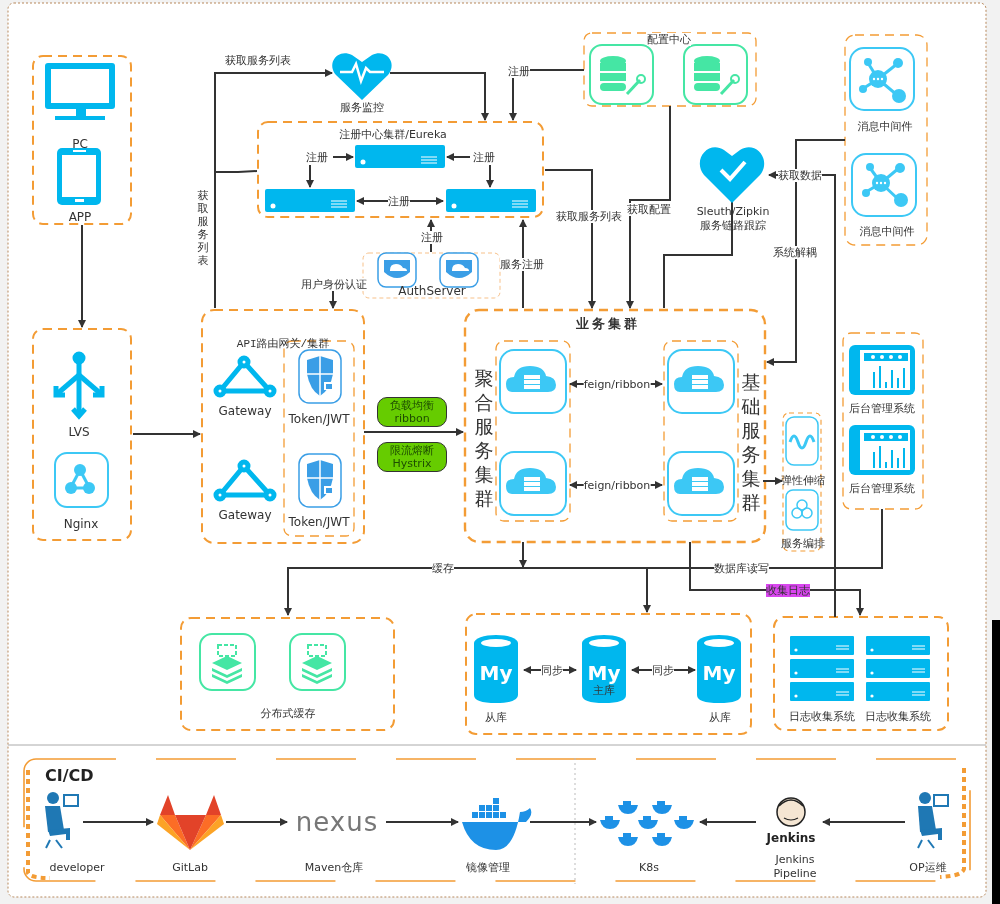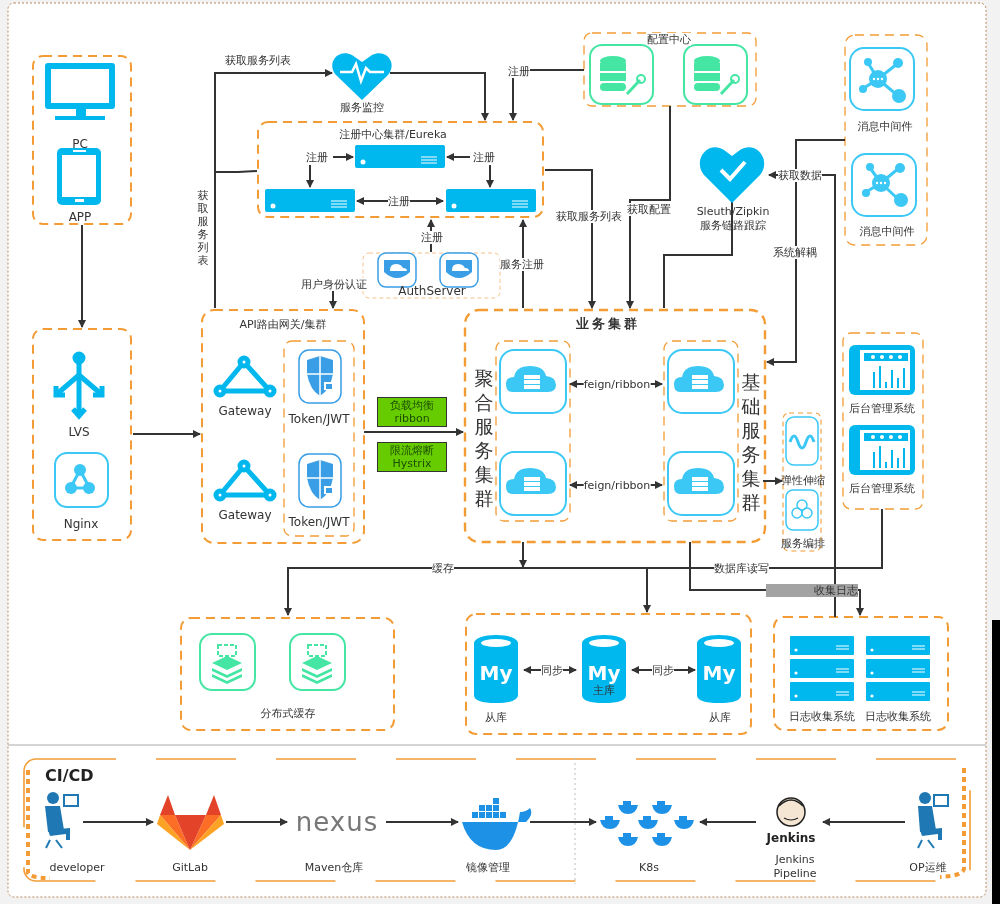--- a/index.html
+++ b/index.html
@@ -2,21 +2,21 @@
 <html><head>
 <meta charset="utf-8">
 <style>
   html,body{margin:0;padding:0;}
   body{width:1000px;height:904px;background:#f2f2f2;position:relative;overflow:hidden;font-family:"DejaVu Sans","Liberation Sans",sans-serif;color:#333;}
   #canvas{position:absolute;left:0;top:0;width:1000px;height:904px;}
   .txt{position:absolute;font-size:11px;color:#333;white-space:nowrap;line-height:13px;}
   .ctr{transform:translateX(-50%);text-align:right;}
   .vtxt{position:absolute;font-size:11px;color:#333;width:12px;line-height:13px;text-align:center;word-break:break-all;white-space:normal;}
   .bigv{position:absolute;font-size:19px;color:#333;width:22px;line-height:24px;text-align:center;word-break:break-all;white-space:normal;}
-  .green{position:absolute;background:#66cc00;border:1px solid #333;border-radius:0;color:#1e4d00;font-size:11px;line-height:13px;text-align:center;width:68px;padding:1px 0;}
+  .green{position:absolute;background:#66cc00;border:1px solid #333;border-radius:10px;color:#1e4d00;font-size:11px;line-height:13px;text-align:center;width:68px;padding:1px 0;}
   .title-bold{font-weight:bold;font-size:13px;letter-spacing:3px;}
   .cicd{position:absolute;font-weight:bold;font-size:16px;color:#222;}
   .black-edge{position:absolute;left:992px;top:620px;width:8px;height:284px;background:#000;}
 </style>
 </head>
 <body>
 
 <svg id="canvas" viewBox="0 0 1000 904" xmlns="http://www.w3.org/2000/svg">
   <defs>
     <marker id="ah" markerWidth="8" markerHeight="8" refX="7" refY="4" orient="auto" markerUnits="userSpaceOnUse">
@@ -533,21 +533,21 @@
 <div class="txt ctr" style="left:733px;top:219px;">服务链路跟踪</div>
 <div class="txt" style="left:778px;top:169px;background:#fff;">获取数据</div>
 <div class="txt" style="left:773px;top:246px;background:#fff;">系统解耦</div>
 <div class="txt ctr" style="left:885px;top:120px;">消息中间件</div>
 <div class="txt ctr" style="left:887px;top:225px;">消息中间件</div>
 
 <div class="txt ctr" style="left:432px;top:285px;font-size:12px;">AuthServer</div>
 <div class="txt" style="left:301px;top:270px;background:#fff;margin-top:8px;">用户身份认证</div>
 <div class="txt" style="left:500px;top:258px;background:#fff;">服务注册</div>
 
-<div class="txt ctr" style="left:283px;top:318px;">API路由网关/集群</div>
+<div class="txt ctr" style="left:283px;top:338px;font-family:Liberation Mono, monospace;">API路由网关/集群</div>
 <div class="txt ctr" style="left:245px;top:405px;font-size:12px;">Gateway</div>
 <div class="txt ctr" style="left:245px;top:509px;font-size:12px;">Gateway</div>
 <div class="txt ctr" style="left:319px;top:413px;font-size:12px;">Token/JWT</div>
 <div class="txt ctr" style="left:319px;top:516px;font-size:12px;">Token/JWT</div>
 
 <div class="green" style="left:377px;top:397px;">
   <div>负载均衡</div>
   <div>ribbon</div>
 </div>
 <div class="green" style="left:377px;top:442px;">
@@ -560,21 +560,21 @@
 <div class="bigv" style="left:740px;top:370px;">基础服务集群</div>
 <div class="txt ctr" style="left:617px;top:378px;background:#fff;">feign/ribbon</div>
 <div class="txt ctr" style="left:617px;top:479px;background:#fff;">feign/ribbon</div>
 <div class="txt ctr" style="left:803px;top:474px;">弹性伸缩</div>
 <div class="txt ctr" style="left:803px;top:537px;">服务编排</div>
 <div class="txt ctr" style="left:882px;top:402px;">后台管理系统</div>
 <div class="txt ctr" style="left:882px;top:482px;">后台管理系统</div>
 
 <div class="txt" style="left:432px;top:562px;background:#fff;">缓存</div>
 <div class="txt" style="left:714px;top:562px;background:#fff;">数据库读写</div>
-<div class="txt" style="left:766px;top:584px;background:#a3a3a3;padding-left:48px;">收集日志</div>
+<div class="txt" style="left:766px;top:584px;background:#d946ef;">收集日志</div>
 <div class="txt ctr" style="left:288px;top:707px;">分布式缓存</div>
 <div class="txt ctr" style="left:496px;top:711px;">从库</div>
 <div class="txt ctr" style="left:604px;top:684px;">主库</div>
 <div class="txt ctr" style="left:720px;top:711px;">从库</div>
 <div class="txt ctr" style="left:552px;top:664px;background:#fff;">同步</div>
 <div class="txt ctr" style="left:663px;top:664px;background:#fff;">同步</div>
 <div class="txt ctr" style="left:822px;top:710px;">日志收集系统</div>
 <div class="txt ctr" style="left:898px;top:710px;">日志收集系统</div>
 
 <div class="cicd" style="left:45px;top:766px;">CI/CD</div>

